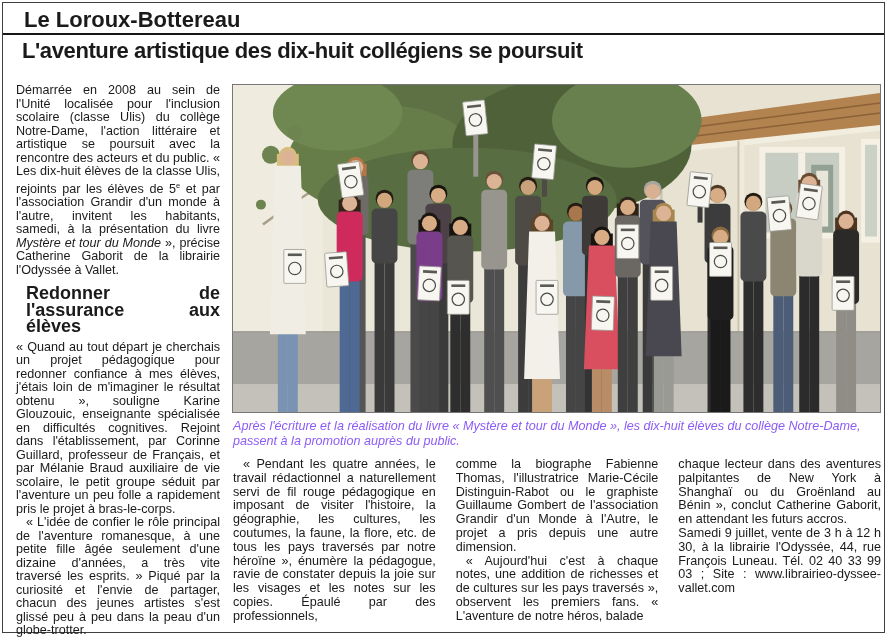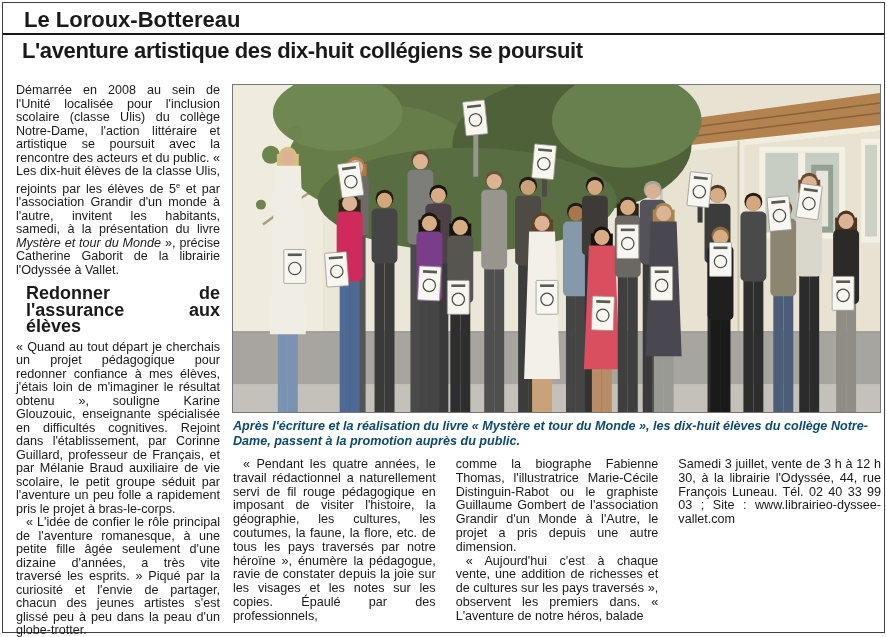--- a/index.html
+++ b/index.html
@@ -18,21 +18,21 @@
   .col1 p{margin:0;text-indent:10px;}
   .col1 p.first{text-indent:0;}
   .subhead{font-size:18px;line-height:16.5px;font-weight:bold;margin:8px 0 6px 10px;}
   .b{font-weight:normal;}
   .i{font-style:italic;}
   sup{font-size:60%;}
   .photo{position:absolute;left:232px;top:84px;width:649px;height:329px;
     border:1px solid #777;box-sizing:border-box;background:#ebe7d8;}
   .photo svg{display:block;width:647px;height:327px;}
   .caption{position:absolute;left:233px;top:419px;width:648px;font-style:italic;
-    font-size:12.6px;line-height:14.5px;color:#0c4a6e;font-weight:bold;}
+    font-size:12.6px;line-height:14.5px;color:#8b5cf6;}
   .bottom{position:absolute;left:233px;top:458px;width:648px;display:grid;
     grid-template-columns:1fr 1fr 1fr;column-gap:20px;font-size:12.6px;
     line-height:13.8px;text-align:justify;}
   .bottom p{margin:0;}
   .indent{text-indent:10px;}
   .gap-top{margin-top:13px;}
 </style>
 </head>
 <body>
 
@@ -380,18 +380,19 @@
 </div>
 
 <div class="caption">Après l'écriture et la réalisation du livre « Mystère et tour du Monde », les dix-huit élèves du collège Notre-Dame, passent à la promotion auprès du public.</div>
 
 <div class="bottom">
   <div>
     <p class="indent"><span class="b">« Pendant les quatre années, le travail rédactionnel a naturellement servi de fil rouge pédagogique en imposant de visiter l'histoire, la géographie, les cultures, les coutumes, la faune, la flore, etc. de tous les pays traversés par notre héroïne »</span><span>, énumère la pédagogue, ravie de constater depuis la joie sur les visages et les notes sur les copies. Épaulé par des professionnels,</span></p>
   </div>
   <div>
     <p><span>comme la biographe Fabienne Thomas, l'illustratrice Marie-Cécile Distinguin-Rabot ou le graphiste Guillaume Gombert de l'association Grandir d'un Monde à l'Autre, le projet a pris depuis une autre dimension.</span></p>
-    <p class="indent"><span class="b">« Aujourd'hui c'est à chaque vente, une addition de richesses et de cultures sur les pays traversés »</span><span>, observent les premiers dans. </span><span class="b">« L'aventure de notre héros, balade</span></p>
+    <p class="indent"><span class="b">« Aujourd'hui c'est à chaque notes, une addition de richesses et de cultures sur les pays traversés »</span><span>, observent les premiers fans. </span><span class="b">« L'aventure de notre héros, balade</span></p>
   </div>
   <div>
-    <p class="gap-top"><span class="b">Samedi 3 juillet</span><span>, vente de 3 h à 12 h 30, à la librairie l'Odyssée, 44, rue François Luneau. Tél. 02 40 33 99 03 ; Site : www.librairieo-dyssee-vallet.com</span></p>
+    <p><span class="b">chaque lecteur dans des aventures palpitantes de New York à Shanghaï ou du Groënland au Bénin »</span><span>, conclut Catherine Gaborit, en attendant les futurs accros.</span></p>
+    <p class="gap-top"><span class="b">Samedi 9 juillet</span><span>, vente de 3 h à 12 h 30, à la librairie l'Odyssée, 44, rue François Luneau. Tél. 02 40 33 99 03 ; Site : www.librairieo-dyssee-vallet.com</span></p>
   </div>
 </div>
 
 </body></html>

